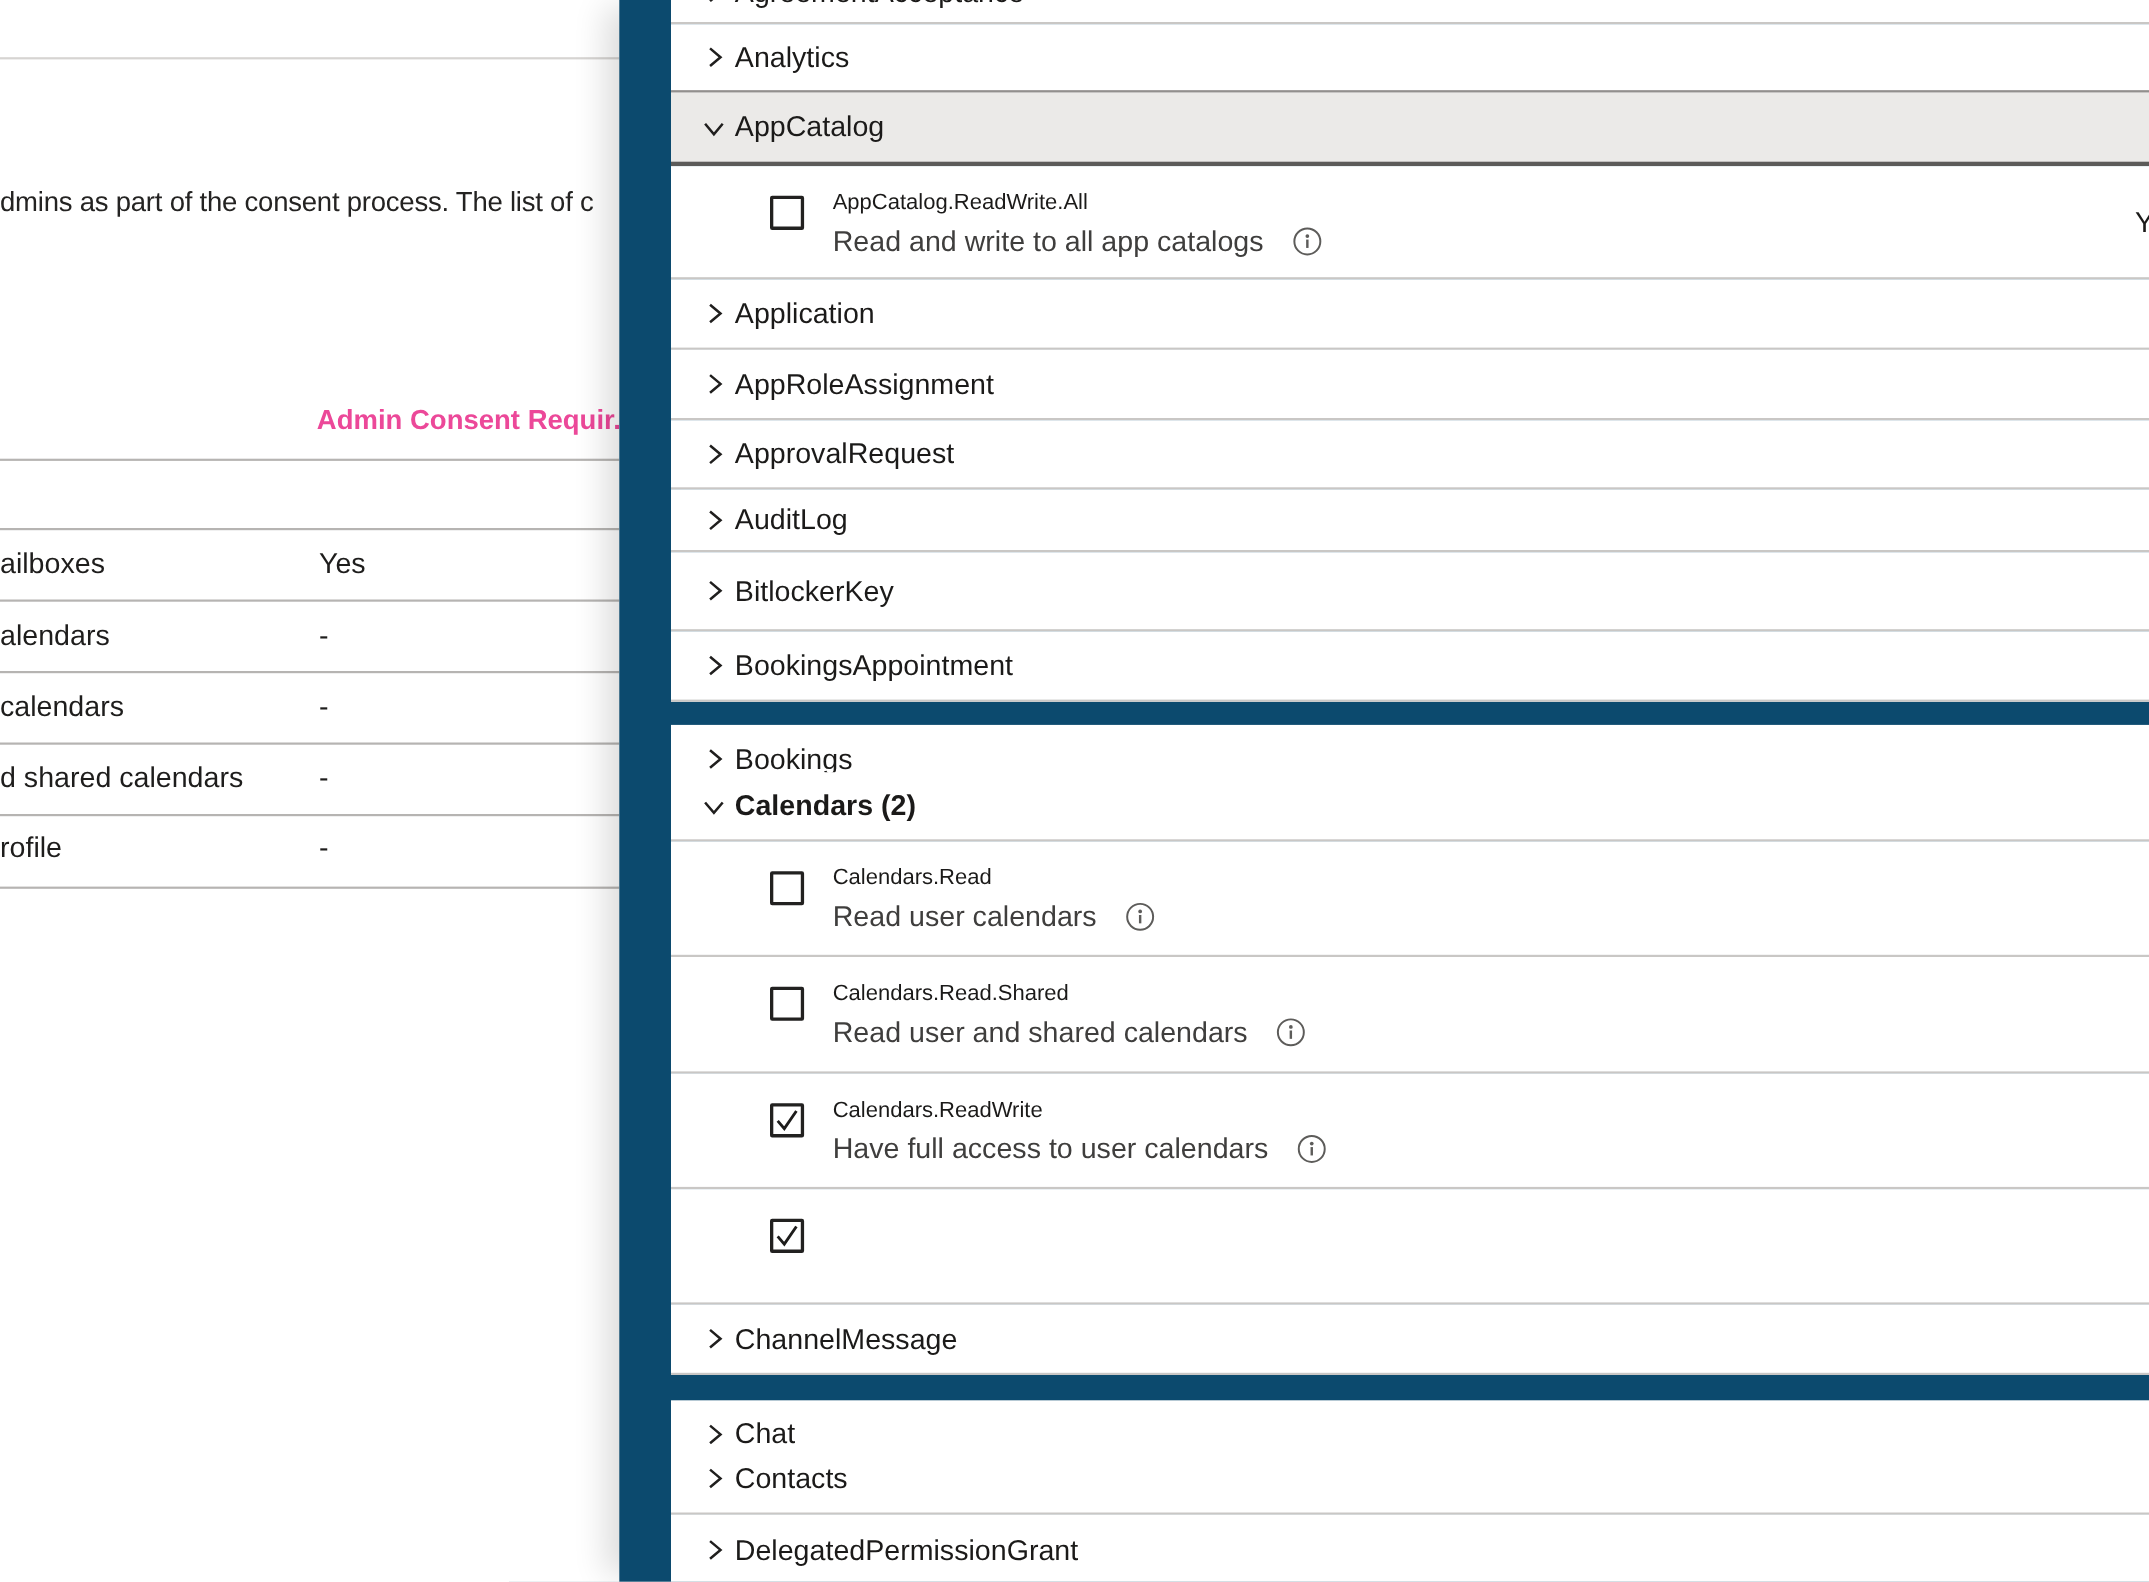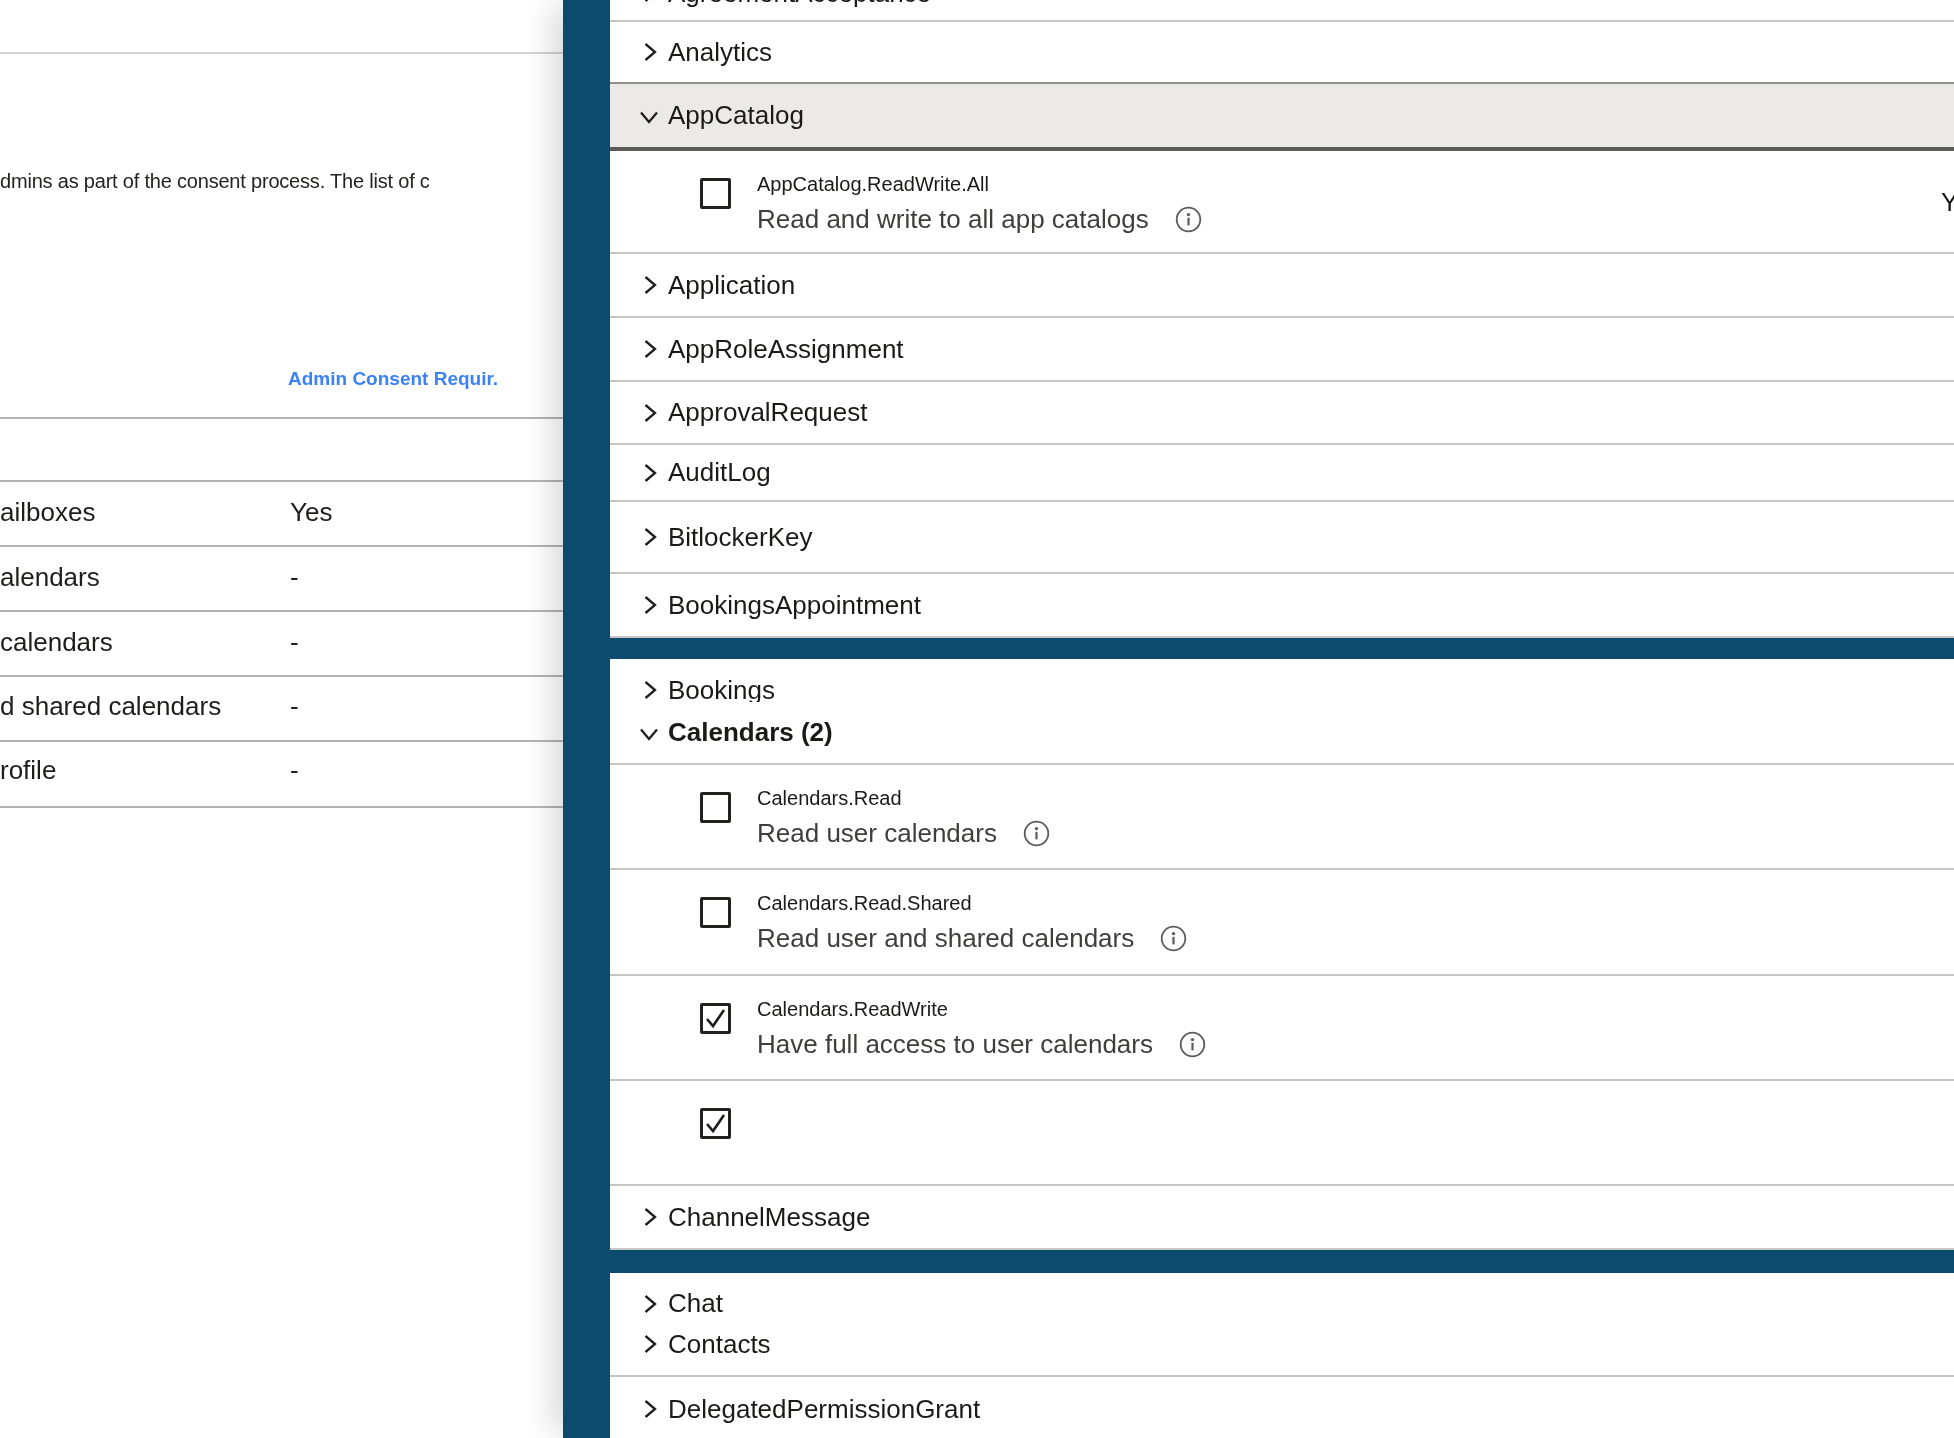--- a/index.html
+++ b/index.html
@@ -4,22 +4,22 @@
 <style>
   html,body{margin:0;padding:0}
   body{
     width:1954px;height:1438px;position:relative;overflow:hidden;background:#fff;
     font-family:"Liberation Sans",sans-serif;color:#1b1a19;
     -webkit-font-smoothing:antialiased;
   }
   
   .left-pane{position:absolute;left:0;top:0;width:563px;height:1438px;background:#fff;overflow:hidden}
   .hairline{position:absolute;left:0;top:52px;width:563px;height:2px;background:#d6d4d2}
-  .paragraph{position:absolute;left:0;top:170px;font-size:20px;letter-spacing:-0.2px;white-space:nowrap;color:#242322}
-  .col-header{position:absolute;left:288px;top:368px;font-size:19px;font-weight:bold;white-space:nowrap;color:#3b82f6}
+  .paragraph{position:absolute;left:0;top:170px;font-size:25px;letter-spacing:-0.2px;white-space:nowrap;color:#242322}
+  .col-header{position:absolute;left:288px;top:368px;font-size:25px;font-weight:bold;white-space:nowrap;color:#ec4899}
   .lline{position:absolute;left:0;width:563px;height:2px;background:#b6b4b2}
   .llabel,.lvalue{position:absolute;font-size:26px;white-space:nowrap;color:#1e1d1c}
   .llabel{left:0}
   .lvalue{left:290px}
   
   .flyout{position:absolute;top:0;left:563px;width:1670px;height:1438px;background:#0c4a6e;
     box-shadow:-18px 0 28px -6px rgba(0,0,0,0.14)}
   .prow{position:absolute;left:47px;right:0;box-sizing:border-box;border-bottom:2px solid #c9c7c5;background:#fff}
   .cat{display:flex;align-items:center;cursor:pointer}
   .cat .chev{margin-left:27px;flex:0 0 auto;display:block}

